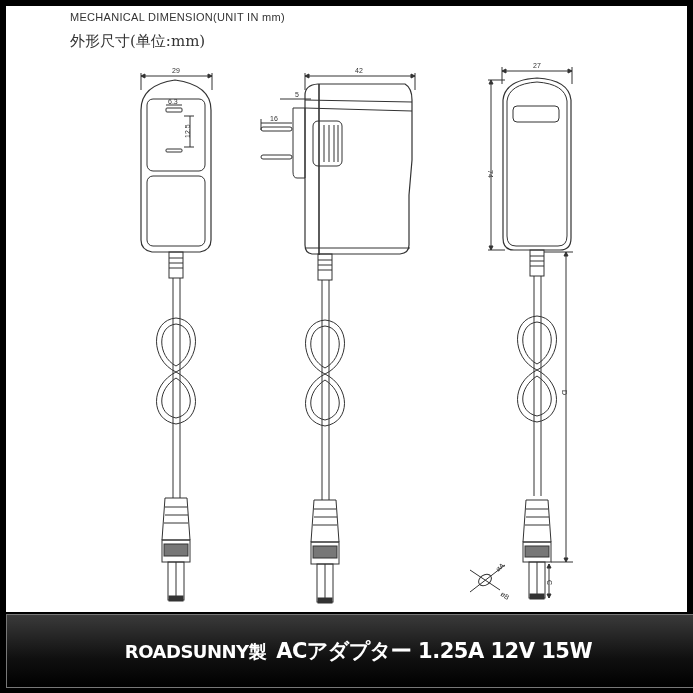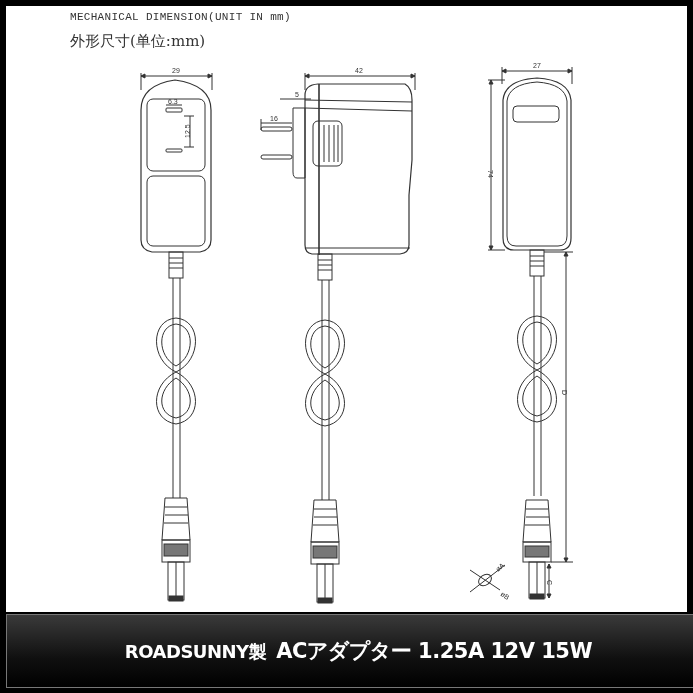--- a/index.html
+++ b/index.html
@@ -1,18 +1,18 @@
 <!DOCTYPE html>
 <html><head>
 <meta charset="utf-8">
 <style>
   html,body{margin:0;padding:0;background:#000;}
   body{width:693px;height:693px;position:relative;overflow:hidden;font-family:"Liberation Sans",sans-serif;}
   .sheet{position:absolute;left:6px;top:6px;width:681px;height:606px;background:#fff;}
-  .title-en{position:absolute;left:70px;top:11px;font-family:Liberation Mono, monospace;font-size:11px;color:#333;letter-spacing:0.3px;}
+  .title-en{position:absolute;left:70px;top:11px;font-family:Liberation Sans, sans-serif;font-size:11px;color:#333;letter-spacing:0.3px;}
   .title-zh{position:absolute;left:70px;top:32px;font-family:"DejaVu Serif",serif;font-size:15px;color:#333;}
   svg.draw{position:absolute;left:0;top:0;}
   .banner{position:absolute;left:6px;top:614px;width:679px;height:72px;border:1px solid #777;
     background:linear-gradient(#3a3a3a,#101010 60%,#000);display:flex;align-items:center;justify-content:center;padding-left:12px;}
   .banner-text{color:#fff;font-family:"DejaVu Sans",sans-serif;font-weight:bold;font-size:21px;letter-spacing:-0.5px;white-space:nowrap;}
   .banner-text .brand{font-size:18px;margin-right:10px;}
   .dim{font-family:"Liberation Sans",sans-serif;font-size:7px;fill:#333;}
 </style>
 </head>
 <body>

